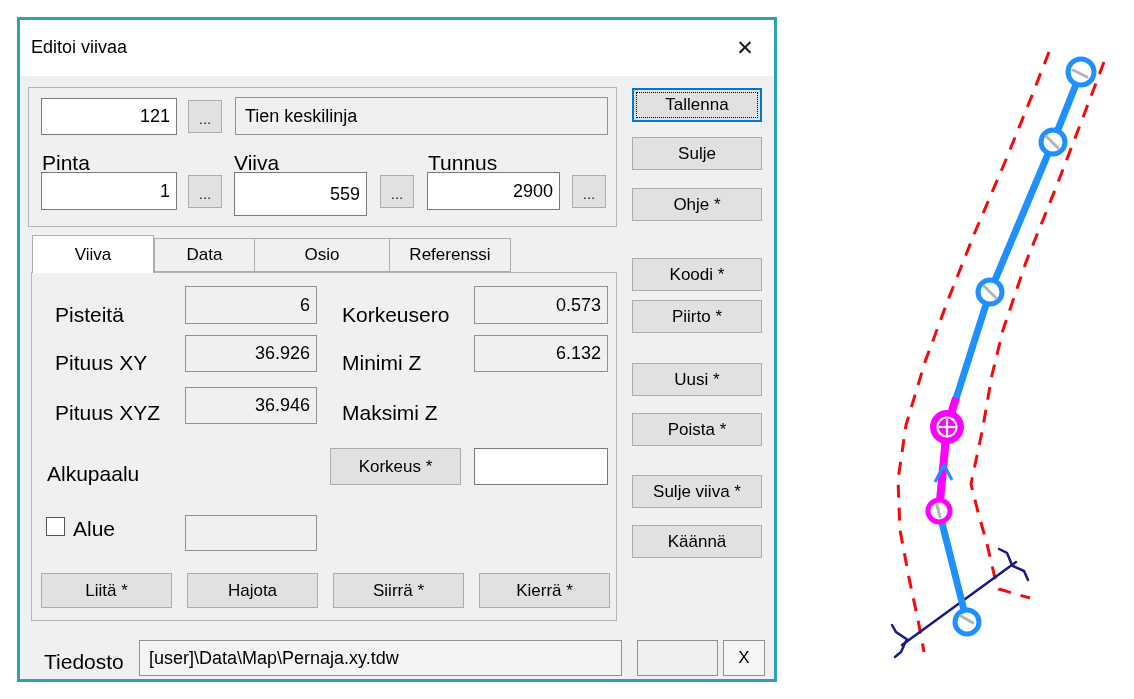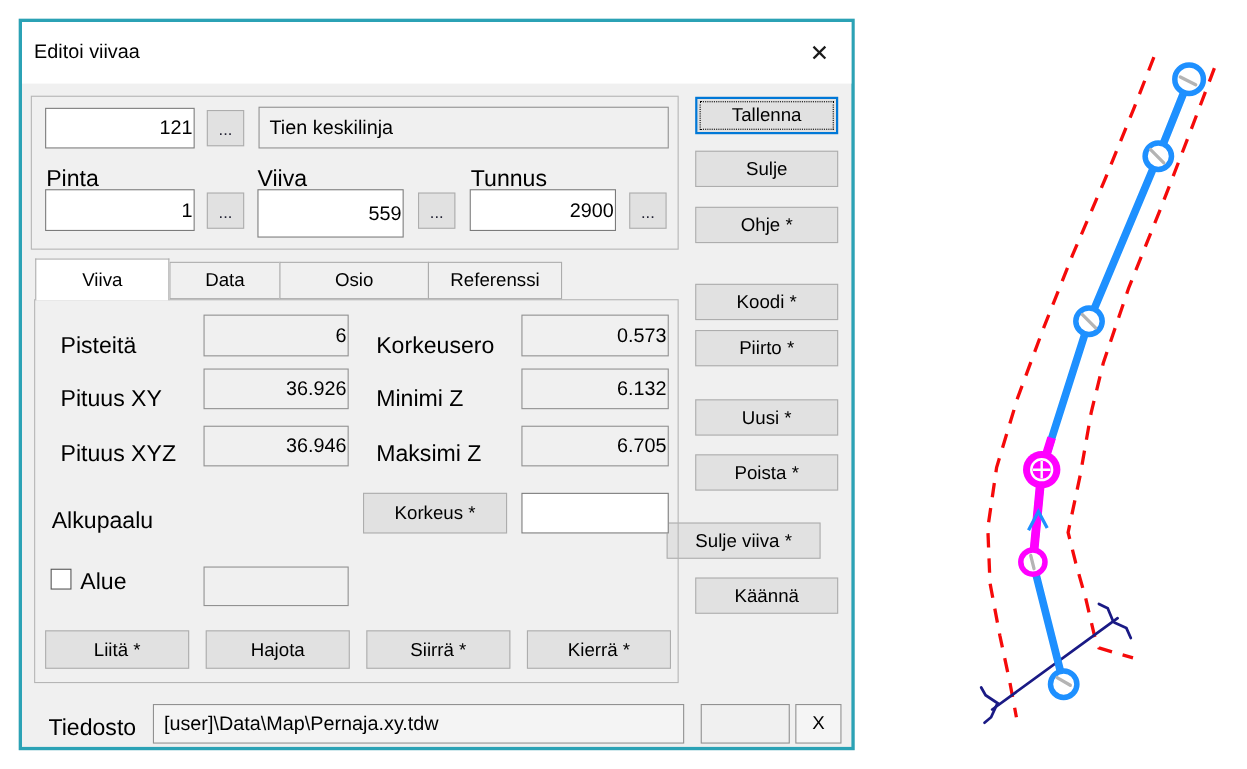--- a/index.html
+++ b/index.html
@@ -12,21 +12,21 @@
     box-sizing:border-box;border:3px solid #2ba2b5;background:#f0f0f0;}
   .titlebar{position:absolute;left:0;top:0;width:754px;height:56px;background:#ffffff;}
   .title{position:absolute;left:11px;top:17px;font-size:18px;}
   .close{position:absolute;left:706px;top:10px;width:38px;height:36px;display:flex;
     align-items:center;justify-content:center;font-size:21px;color:#1a1a1a;cursor:default;}
   .groupbox{position:absolute;border:1px solid #b5b5b5;box-sizing:border-box;}
   .lbl{position:absolute;font-size:21px;white-space:nowrap;}
   .box{position:absolute;box-sizing:border-box;display:flex;align-items:center;font-size:18px;}
   .ro{background:#f0f0f0;border:1px solid #919191;}
   .wh{background:#ffffff;border:1px solid #7b7b7b;}
-  .num{justify-content:flex-end;padding-right:1px;}
+  .num{justify-content:flex-end;padding-right:6px;}
   .txt{justify-content:flex-start;padding-left:9px;}
   .btn{position:absolute;box-sizing:border-box;background:#e1e1e1;border:1px solid #adadad;
     display:flex;align-items:center;justify-content:center;font-size:17px;cursor:default;white-space:nowrap;}
   .btn.focused{border:2px solid #0078d7;outline:1px dotted #000;outline-offset:-5px;}
   .dots{font-size:15px;color:#223;padding-top:4px;}
   .tab{position:absolute;box-sizing:border-box;border:1px solid #acacac;background:#f0f0f0;
     display:flex;align-items:center;justify-content:center;font-size:17px;}
   .tab.active{background:#ffffff;border-bottom:none;z-index:3;}
   .checkbox{position:absolute;width:19px;height:19px;background:#fff;border:1px solid #555;box-sizing:border-box;}
   .map{position:absolute;left:0;top:0;width:1134px;height:699px;}
@@ -95,21 +95,20 @@
   <div class="box ro num" style="left:454px;top:266px;width:134px;height:38px;z-index:2;">0.573</div>
 
   <div class="lbl" style="left:35px;top:331px;">Pituus XY</div>
   <div class="box ro num" style="left:165px;top:315px;width:132px;height:37px;z-index:2;">36.926</div>
   <div class="lbl" style="left:322px;top:331px;">Minimi Z</div>
   <div class="box ro num" style="left:454px;top:315px;width:134px;height:37px;z-index:2;">6.132</div>
 
   <div class="lbl" style="left:35px;top:381px;">Pituus XYZ</div>
   <div class="box ro num" style="left:165px;top:367px;width:132px;height:37px;z-index:2;">36.946</div>
   <div class="lbl" style="left:322px;top:381px;">Maksimi Z</div>
-  <div class="box ro num" style="left:454px;top:367px;width:134px;height:37px;z-index:2;">6.705</div>
 
   <div class="lbl" style="left:27px;top:442px;">Alkupaalu</div>
   <div class="btn" style="left:310px;top:428px;width:131px;height:37px;z-index:2;">Korkeus *</div>
   <div class="box wh num" style="left:454px;top:428px;width:134px;height:37px;z-index:2;"></div>
 
   <div class="checkbox" style="left:26px;top:497px;z-index:2;"></div>
   <div class="lbl" style="left:53px;top:497px;">Alue</div>
   <div class="box ro num" style="left:165px;top:495px;width:132px;height:36px;z-index:2;"></div>
 
   <div class="btn" style="left:21px;top:553px;width:131px;height:35px;z-index:2;">Liitä *</div>
@@ -122,15 +121,15 @@
   <div class="box ro" style="left:617px;top:620px;width:81px;height:36px;"></div>
   <div class="btn" style="left:703px;top:620px;width:42px;height:36px;background:#f5f5f5;border-color:#919191;">X</div>
 
   <div class="btn focused" style="left:612px;top:68px;width:130px;height:34px;">Tallenna</div>
   <div class="btn" style="left:612px;top:117px;width:130px;height:33px;">Sulje</div>
   <div class="btn" style="left:612px;top:168px;width:130px;height:33px;">Ohje *</div>
   <div class="btn" style="left:612px;top:230px;width:130px;height:33px;margin-top:8px;">Koodi *</div>
   <div class="btn" style="left:612px;top:280px;width:130px;height:33px;">Piirto *</div>
   <div class="btn" style="left:612px;top:343px;width:130px;height:33px;">Uusi *</div>
   <div class="btn" style="left:612px;top:393px;width:130px;height:33px;">Poista *</div>
-  <div class="btn" style="left:586px;top:455px;width:140px;height:33px;">Sulje viiva *</div>
+  <div class="btn" style="left:612px;top:455px;width:130px;height:33px;">Sulje viiva *</div>
   <div class="btn" style="left:612px;top:505px;width:130px;height:33px;">Käännä</div>
 </div>
 
 </body></html>

